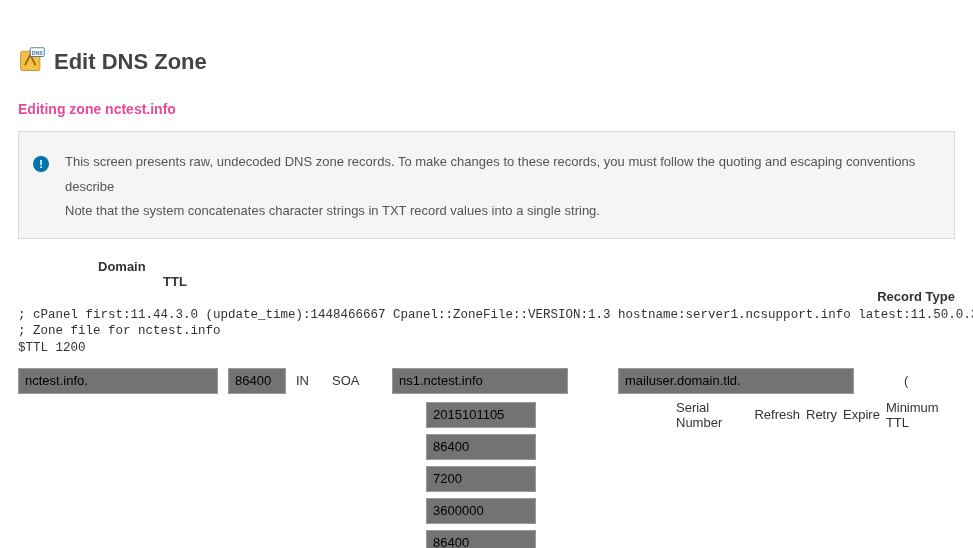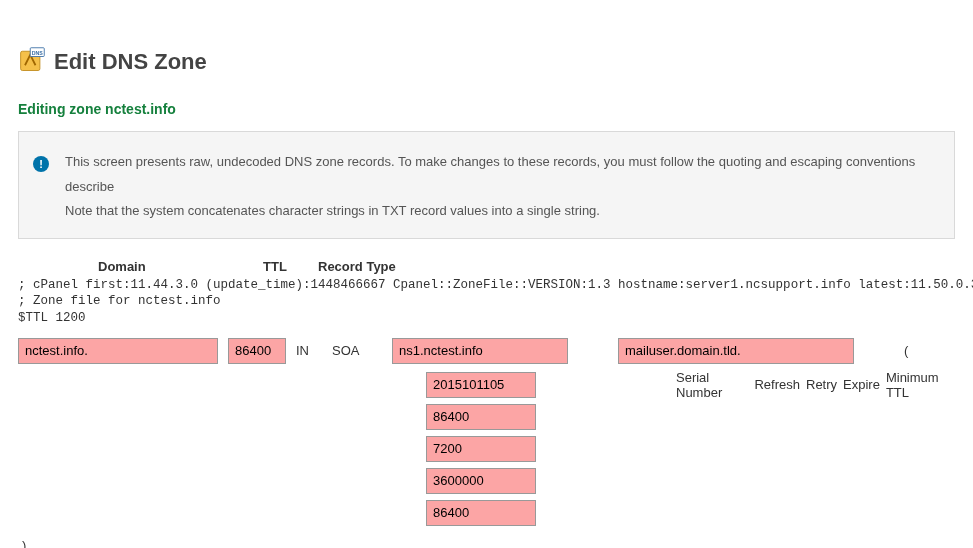--- a/index.html
+++ b/index.html
@@ -1,31 +1,31 @@
 <!DOCTYPE html>
 <html><head>
   <meta charset="utf-8">
   <style>
     * { box-sizing: border-box; margin: 0; padding: 0; }
     body { font-family: Arial, Helvetica, sans-serif; font-size: 13px; color: #333; padding: 10px 18px; background: #fff; width: 973px; }
     .header { display: flex; align-items: center; gap: 8px; margin-bottom: 24px; margin-top: 36px; }
     .header h1 { font-size: 22px; font-weight: bold; color: #444; }
     .dns-icon-svg { width: 28px; height: 28px; }
-    h3.subtitle { font-size: 14px; font-weight: bold; color: #15803d; margin-bottom: 14px; }
+    h3.subtitle { font-size: 14px; font-weight: bold; color: #ec4899; margin-bottom: 14px; }
     .info-box { border: 1px solid #d9d9d9; background: #f5f5f5; padding: 18px 14px 14px 14px; display: flex; gap: 16px; align-items: flex-start; margin-bottom: 20px; }
     .info-icon-wrap { display:flex; align-items:center; margin-top:6px; }
     .info-icon { width: 16px; height: 16px; border-radius: 50%; background: #0073aa; color: #fff; display: inline-flex; align-items: center; justify-content: center; font-weight: bold; font-size: 11px; font-style: normal; }
     .info-text { color: #555; font-size: 13px; line-height: 1.9; }
-    .col-headers { display:flex; font-weight:bold; font-size:13px; color:#333; margin-bottom:3px; }
+    .col-headers { display:flex; font-weight:bold; font-size:13px; color:#333; margin-bottom:3px;flex-direction:column; }
     .col-headers .c1 { width: 100px; padding-left: 80px; white-space:nowrap; }
     .col-headers .c2 { width: 70px; padding-left: 145px; white-space:nowrap; }
-    .col-headers .c3 { padding-left: 55px; white-space:nowrap; }
+    .col-headers .c3 { padding-left: 55px; white-space:nowrap;text-align:right; }
     .mono { font-family: "Courier New", monospace; font-size: 12.5px; color:#333; white-space: pre; line-height:1.3; margin-bottom:12px; }
     .soa-row { display:flex; align-items:flex-start; gap:0; }
-    input[type=text] { border: 1px solid #999; padding: 4px 6px; font-size: 13px; height: 26px; background:#fca5a5; font-family: Arial, Helvetica, sans-serif; }
+    input[type=text] { border: 1px solid #999; padding: 4px 6px; font-size: 13px; height: 26px; background:#737373; font-family: Arial, Helvetica, sans-serif; }
     .domain-input { width: 200px; margin-right: 10px; }
     .ttl-input { width: 58px; margin-right: 10px; }
     .in-lbl { display:inline-block; width:30px; font-size:13px; padding-top:5px; margin-right: 6px; }
     .type-lbl { display:inline-block; width:60px; font-size:13px; padding-top:5px; }
     .ns-input { width: 176px; }
     .mail-input { width: 236px; }
     .gap-col { width: 50px; }
     .paren { font-size:13px; padding-top:5px; display:inline-block; margin-left: 50px; }
     .soa-details { display:flex; margin-top: 8px; }
     .soa-details .left-pad { width: 408px; flex-shrink:0; }

